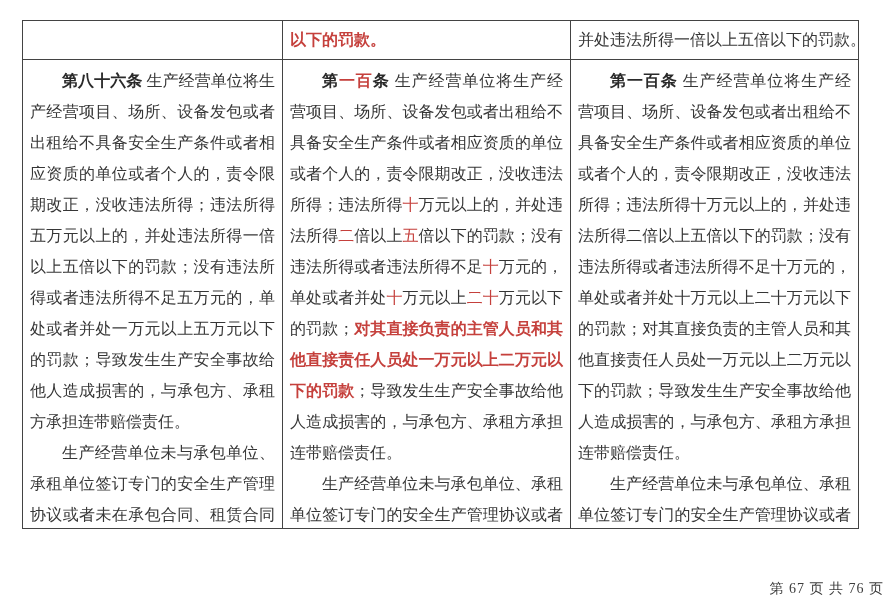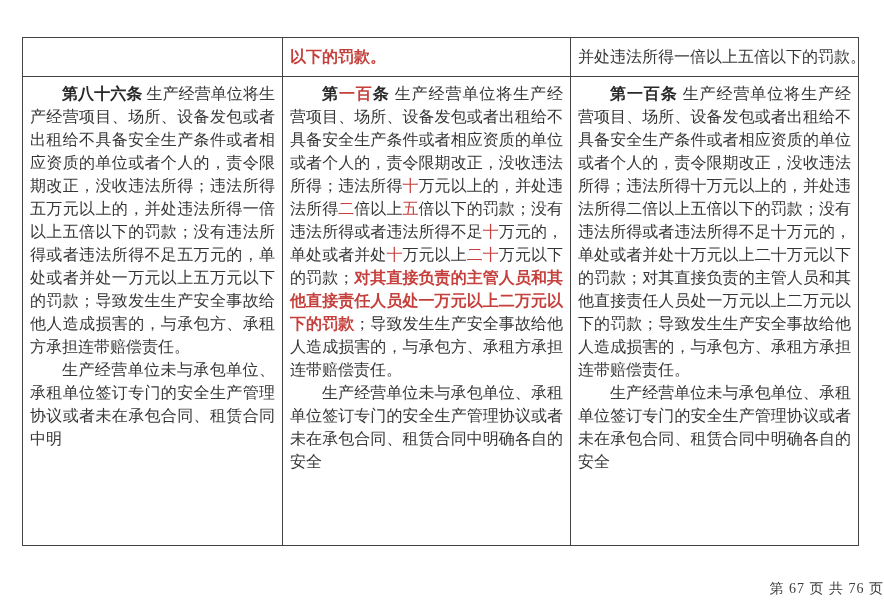--- a/index.html
+++ b/index.html
@@ -11,34 +11,34 @@
   html,body{margin:0;padding:0;}
   body{
     width:884px;height:615px;
     background:#ffffff;
     font-family:"Liberation Serif","DejaVu Serif",serif;
     color:var(--ink);
     overflow:hidden;
     position:relative;
   }
   .doc-table{
-    position:absolute;left:22px;top:37px;width:837px;
+    position:absolute;left:22px;top:20px;width:837px;
     border:1.5px solid var(--border);
     box-sizing:border-box;
     background:#fff;
   }
   .row{display:flex;}
   .row-top{height:38px;border-bottom:1.5px solid var(--border);}
   .row-main{height:468px;}
   .cell{
     box-sizing:border-box;
     padding:0 7px;
     overflow:hidden;
     font-size:16px;
-    line-height:23px;
+    line-height:31px;
     text-align:justify;
   }
   .c1{width:260px;border-right:1.5px solid var(--border);}
   .c2{width:288px;border-right:1.5px solid var(--border);}
   .c3{flex:1;}
   .row-top .cell{line-height:37px;white-space:nowrap;text-align:left;}
   .row-main .cell{padding-top:5px;}
   .para{margin:0;text-indent:2em;}
   .b{font-weight:bold;color:var(--ink-bold);}
   .r{color:var(--red);}

